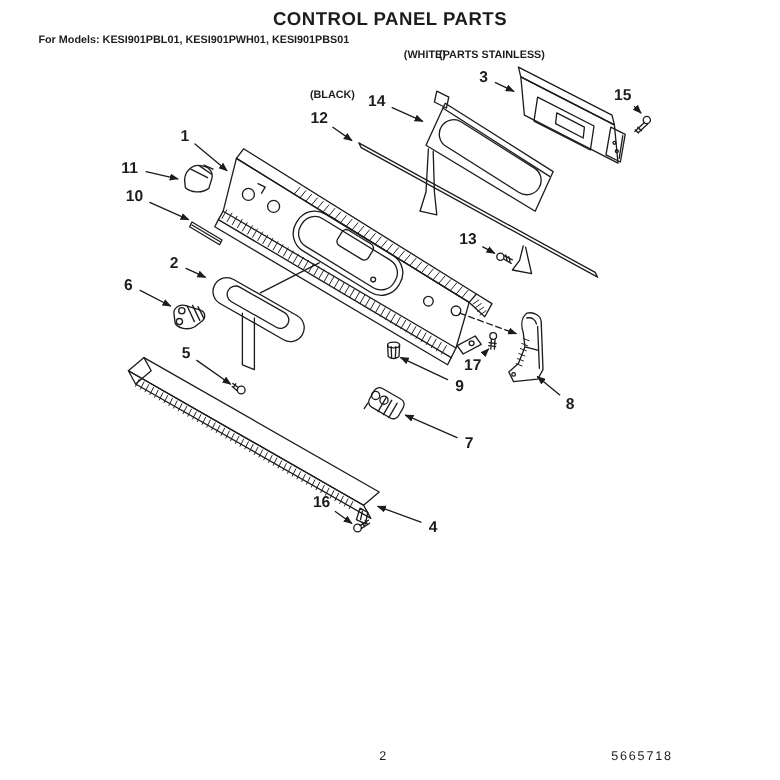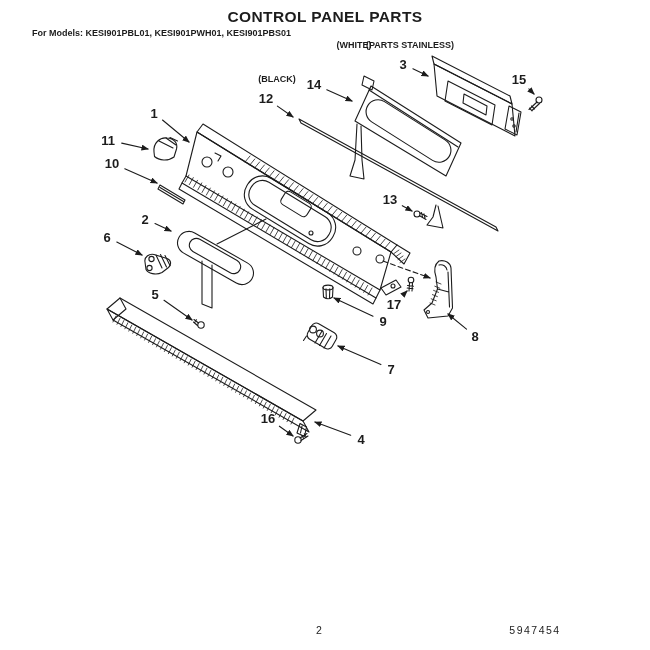--- a/index.html
+++ b/index.html
@@ -215,14 +215,14 @@
           <text x="519" y="79" text-anchor="middle" dominant-baseline="central" class="callout-num" fill="currentColor" stroke="none">15</text>
           <line x1="279.4" y1="426.2" x2="293" y2="436" marker-end="url(#ah)"></line>
           <text x="268" y="418" text-anchor="middle" dominant-baseline="central" class="callout-num" fill="currentColor" stroke="none">16</text>
           <line x1="403.9" y1="294.1" x2="407" y2="291" marker-end="url(#ah)"></line>
           <text x="394" y="304" text-anchor="middle" dominant-baseline="central" class="callout-num" fill="currentColor" stroke="none">17</text>
         </g>
     </g>
   </svg>
 
   <div class="footer-page">2</div>
-  <div class="footer-doc">5947454</div>
+  <div class="footer-doc">5665718</div>
 </div>
 
 </body></html>

